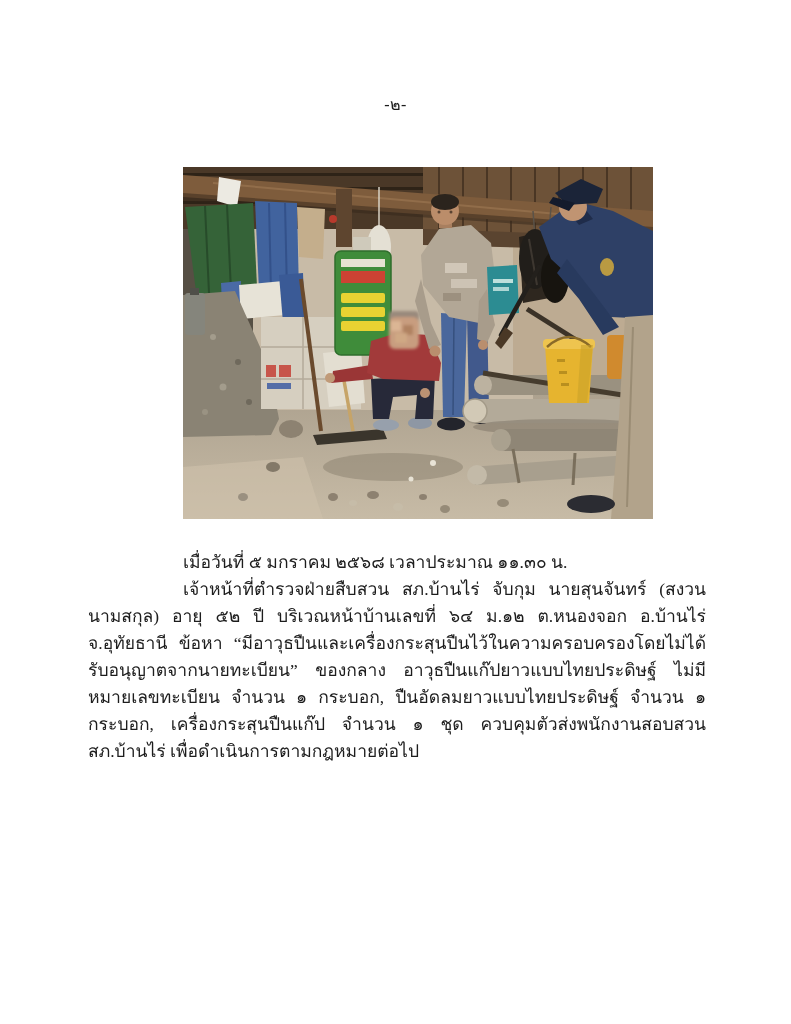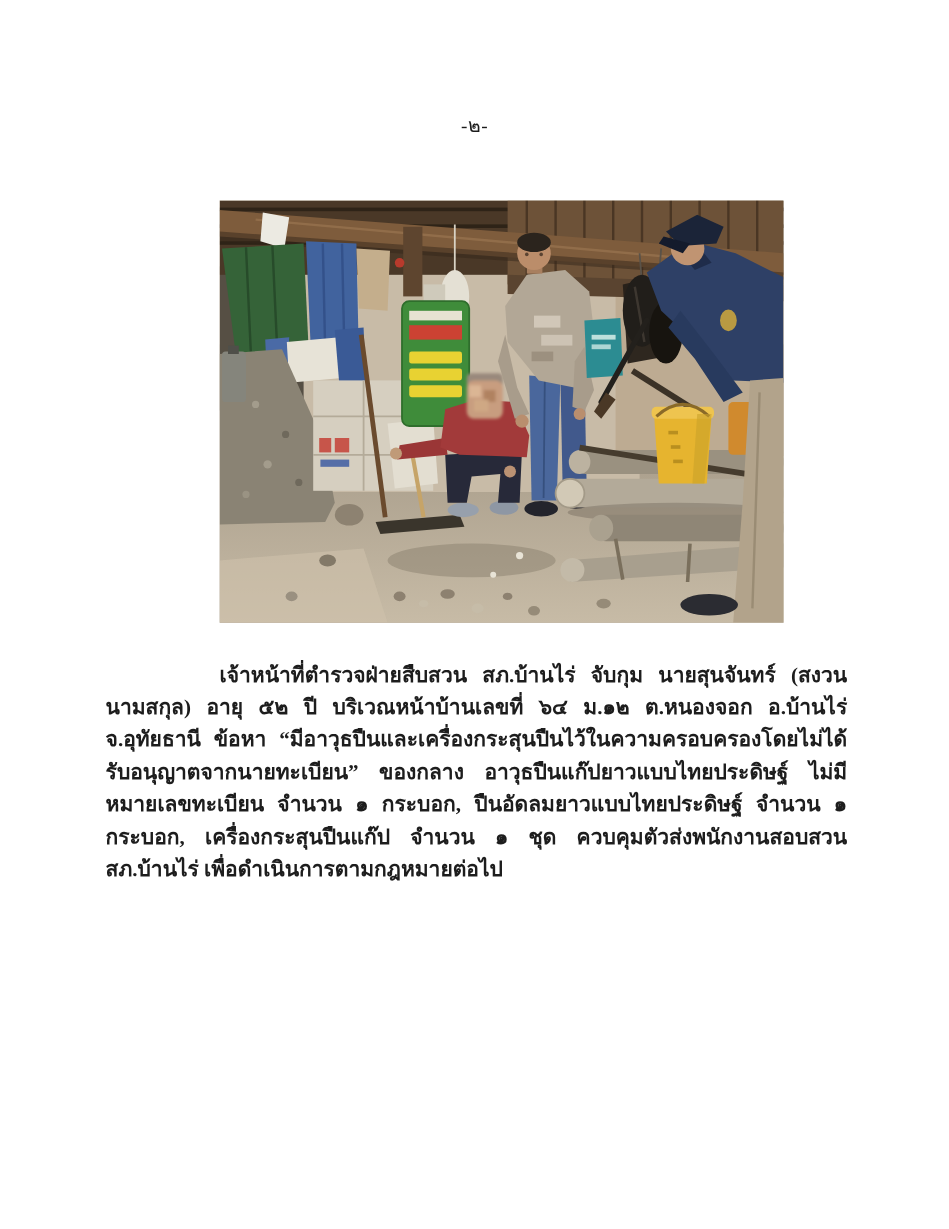--- a/index.html
+++ b/index.html
@@ -29,21 +29,21 @@
     background: #b5a996;
   }
   .photo svg { display: block; }
   .text-block {
     position: absolute; left: 88px; top: 549px; width: 618px;
     font-size: 17.5px; line-height: 27px;
     text-align: justify;
     color: #1d1d1d;
   }
   .line-date { margin: 0 0 0 95px; text-align: left; }
-  .body-para { margin: 0; text-indent: 95px; font-weight: bold; }
+  .body-para { margin: 0; text-indent: 95px; }
 </style>
 </head>
 <body>
 
 <div class="page">
 
   <div class="page-number">-๒-</div>
 
   <figure class="photo" style="margin:0;">
     <svg width="470" height="352" viewBox="0 0 470 352" xmlns="http://www.w3.org/2000/svg" role="img">
@@ -248,16 +248,17 @@
         <ellipse cx="262" cy="342" rx="5" ry="4" fill="#968b78"></ellipse>
         <ellipse cx="320" cy="336" rx="6" ry="4" fill="#968b78"></ellipse>
         <ellipse cx="60" cy="330" rx="5" ry="4" fill="#9a9080"></ellipse>
         <circle cx="250" cy="296" r="3" fill="#e8e3d6"></circle>
         <circle cx="228" cy="312" r="2.5" fill="#e8e3d6"></circle>
       </g>
     </svg>
   </figure>
 
   <div class="text-block">
+    <p class="line-date">เมื่อวันที่ ๕ มกราคม ๒๕๖๘ เวลาประมาณ ๑๑.๓๐ น.</p>
     <p class="body-para">เจ้าหน้าที่ตำรวจฝ่ายสืบสวน สภ.บ้านไร่ จับกุม นายสุนจันทร์ (สงวนนามสกุล) อายุ ๕๒ ปี บริเวณหน้าบ้านเลขที่ ๖๔ ม.๑๒ ต.หนองจอก อ.บ้านไร่ จ.อุทัยธานี ข้อหา “มีอาวุธปืนและเครื่องกระสุนปืนไว้ในความครอบครองโดยไม่ได้รับอนุญาตจากนายทะเบียน” ของกลาง อาวุธปืนแก๊ปยาวแบบไทยประดิษฐ์ ไม่มีหมายเลขทะเบียน จำนวน ๑ กระบอก, ปืนอัดลมยาวแบบไทยประดิษฐ์ จำนวน ๑ กระบอก, เครื่องกระสุนปืนแก๊ป จำนวน ๑ ชุด ควบคุมตัวส่งพนักงานสอบสวน สภ.บ้านไร่ เพื่อดำเนินการตามกฎหมายต่อไป</p>
   </div>
 
 </div>
 
 </body></html>

